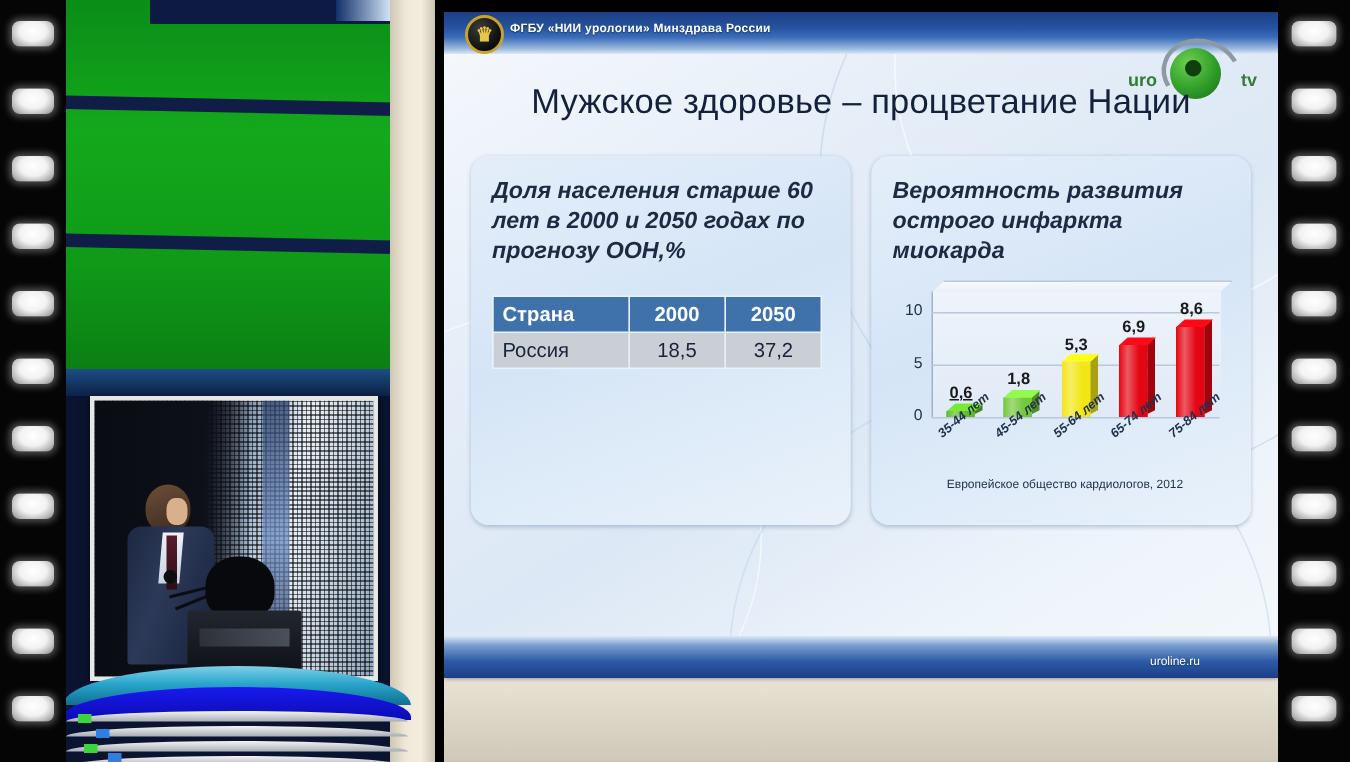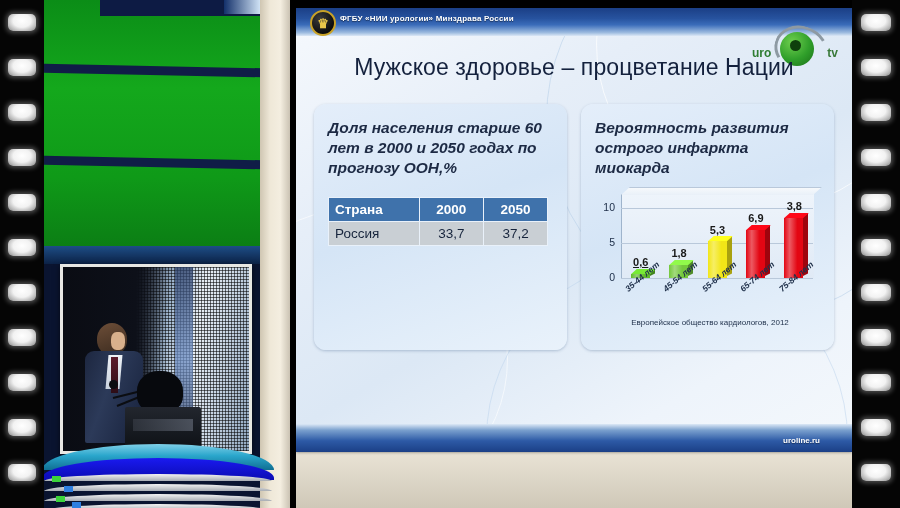--- a/index.html
+++ b/index.html
@@ -149,21 +149,21 @@
      transform:rotate(-40deg);transform-origin:left top;white-space:nowrap;}
   .chart-src{position:absolute;left:6px;top:128px;width:226px;text-align:center;
      font-size:8px;color:#22334d;}
 
   .bottom-banner{position:absolute;left:0;top:358px;width:100%;height:44px;
      background:linear-gradient(180deg,#f4f8fc,#e7eff8);}
   .bottom-banner .txt{position:absolute;left:0;top:10px;width:100%;text-align:center;
      font-size:17px;color:#14213d;}
   .slide-botbar{position:absolute;left:0;bottom:0;width:100%;height:28px;
      background:linear-gradient(180deg,#dce8f6 0%,#7aa0ce 22%,#2d5aa6 60%,#1b3f86 100%);}
-  .botbar-text{position:absolute;right:32px;bottom:7px;font-size:8px;font-weight:bold;color:#ffffff;
+  .botbar-text{position:absolute;right:52px;bottom:7px;font-size:8px;font-weight:normal;color:#ffffff;
      text-shadow:0 1px 1px rgba(0,0,0,.4);margin-top:44px;}
 
   .slide-shadow-l{position:absolute;left:290px;top:0;width:6px;height:508px;
      background:linear-gradient(90deg,#000,rgba(0,0,0,0));z-index:30;}
   .below-slide{position:absolute;left:296px;top:452px;width:556px;height:56px;
      background:linear-gradient(180deg,#e9e3d5,#cfc8b8);}
 </style>
 </head>
 <body>
 
@@ -246,21 +246,21 @@
           <thead>
             <tr>
               <th class="first">Страна</th>
               <th>2000</th>
               <th>2050</th>
             </tr>
           </thead>
           <tbody>
             <tr class="r0">
               <td class="first">Россия</td>
-              <td>33,7</td>
+              <td>18,5</td>
               <td>37,2</td>
             </tr>
           </tbody>
         </table>
       </div>
 
       <div class="panel">
         <div class="panel-head">Вероятность развития острого инфаркта миокарда</div>
 
         <div class="chart">
@@ -303,21 +303,21 @@
                   <div class="side" style="background: rgb(227, 6, 19); filter: brightness(0.7);"></div>
                   <div class="top" style="top: -5px; background: rgb(227, 6, 19); filter: brightness(1.25);"></div>
                 </div>
               </div>
           </div>
           <div id="barlabels">
               <div class="bar-label" style="left: 29.7px; top: 65.8px; text-decoration: underline;">0,6</div>
               <div class="bar-label" style="left: 68.1px; top: 57.4px;">1,8</div>
               <div class="bar-label" style="left: 106.5px; top: 34px;">5,3</div>
               <div class="bar-label" style="left: 144.9px; top: 21.7px;">6,9</div>
-              <div class="bar-label" style="left: 183.3px; top: 9.8px;">3,8</div>
+              <div class="bar-label" style="left: 183.3px; top: 9.8px;">8,6</div>
             </div>
           <div id="xticks">
               <div class="xtick" style="left: 32px; top: 96px;">35-44 лет</div>
               <div class="xtick" style="left: 70.4px; top: 96px;">45-54 лет</div>
               <div class="xtick" style="left: 108.8px; top: 96px;">55-64 лет</div>
               <div class="xtick" style="left: 147.2px; top: 96px;">65-74 лет</div>
               <div class="xtick" style="left: 185.6px; top: 96px;">75-84 лет</div>
             </div>
           <div class="chart-src">Европейское общество кардиологов, 2012</div>
         </div>

